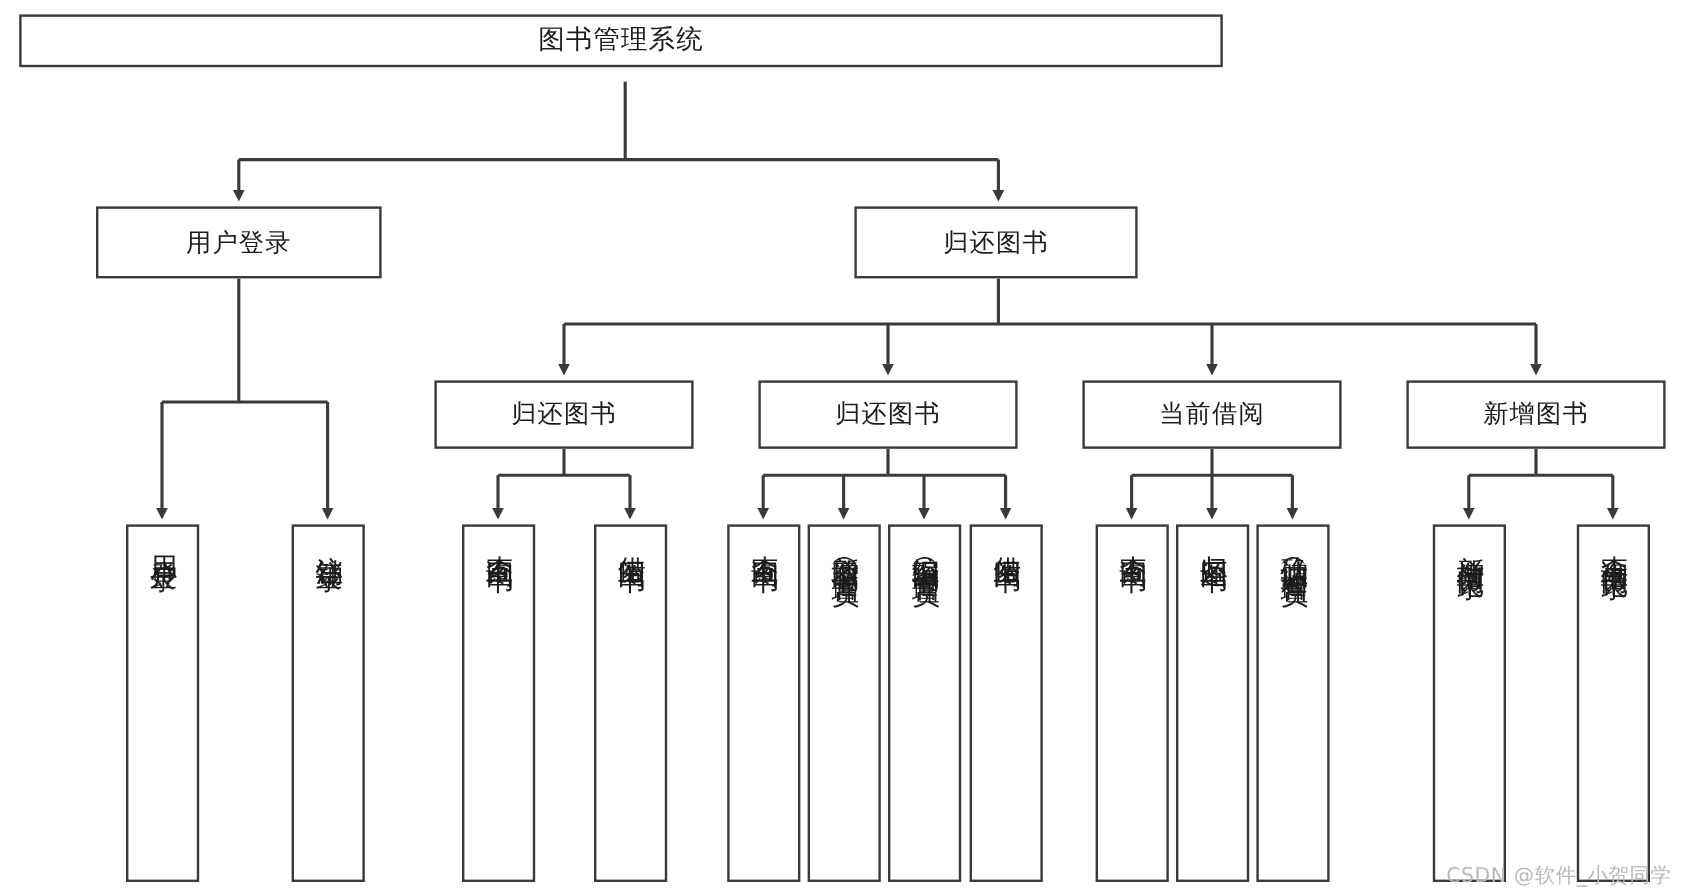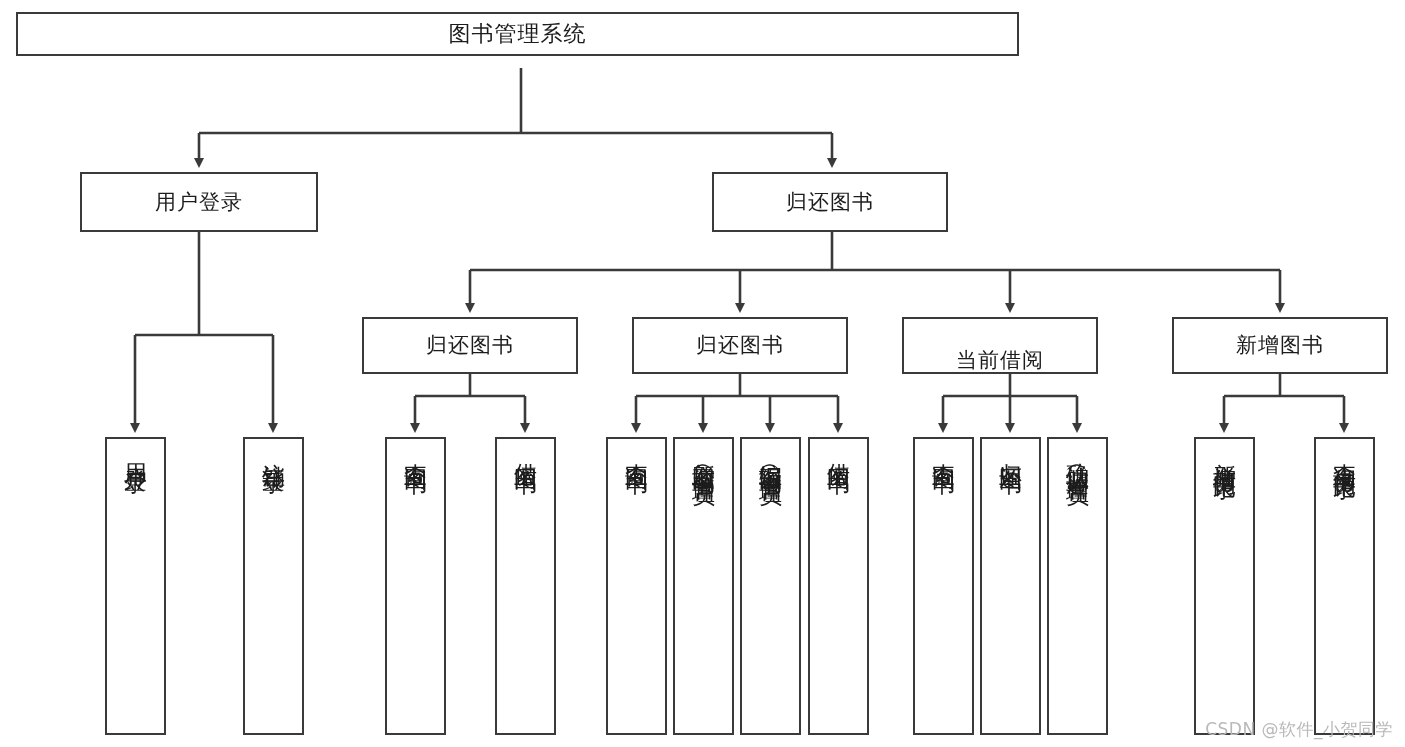--- a/index.html
+++ b/index.html
@@ -126,21 +126,21 @@
   <div class="node lvl2" style="left:712px;top:172px;width:236px;height:60px;">
     <span class="lbl">归还图书</span>
   </div>
 
   <div class="node lvl3" style="left:362px;top:317px;width:216px;height:57px;">
     <span class="lbl">归还图书</span>
   </div>
   <div class="node lvl3" style="left:632px;top:317px;width:216px;height:57px;">
     <span class="lbl">归还图书</span>
   </div>
-  <div class="node lvl3" style="left:902px;top:317px;width:196px;height:57px;align-items:flex-end;">
+  <div class="node lvl3" style="left:902px;top:317px;width:216px;height:57px;">
     <span class="lbl">当前借阅</span>
   </div>
   <div class="node lvl3" style="left:1172px;top:317px;width:216px;height:57px;">
     <span class="lbl">新增图书</span>
   </div>
 
   <div class="node leaf" style="left:105px;top:437px;width:61px;height:298px;">
     <span class="lbl">用户登录</span>
   </div>
   <div class="node leaf" style="left:243px;top:437px;width:61px;height:298px;">

